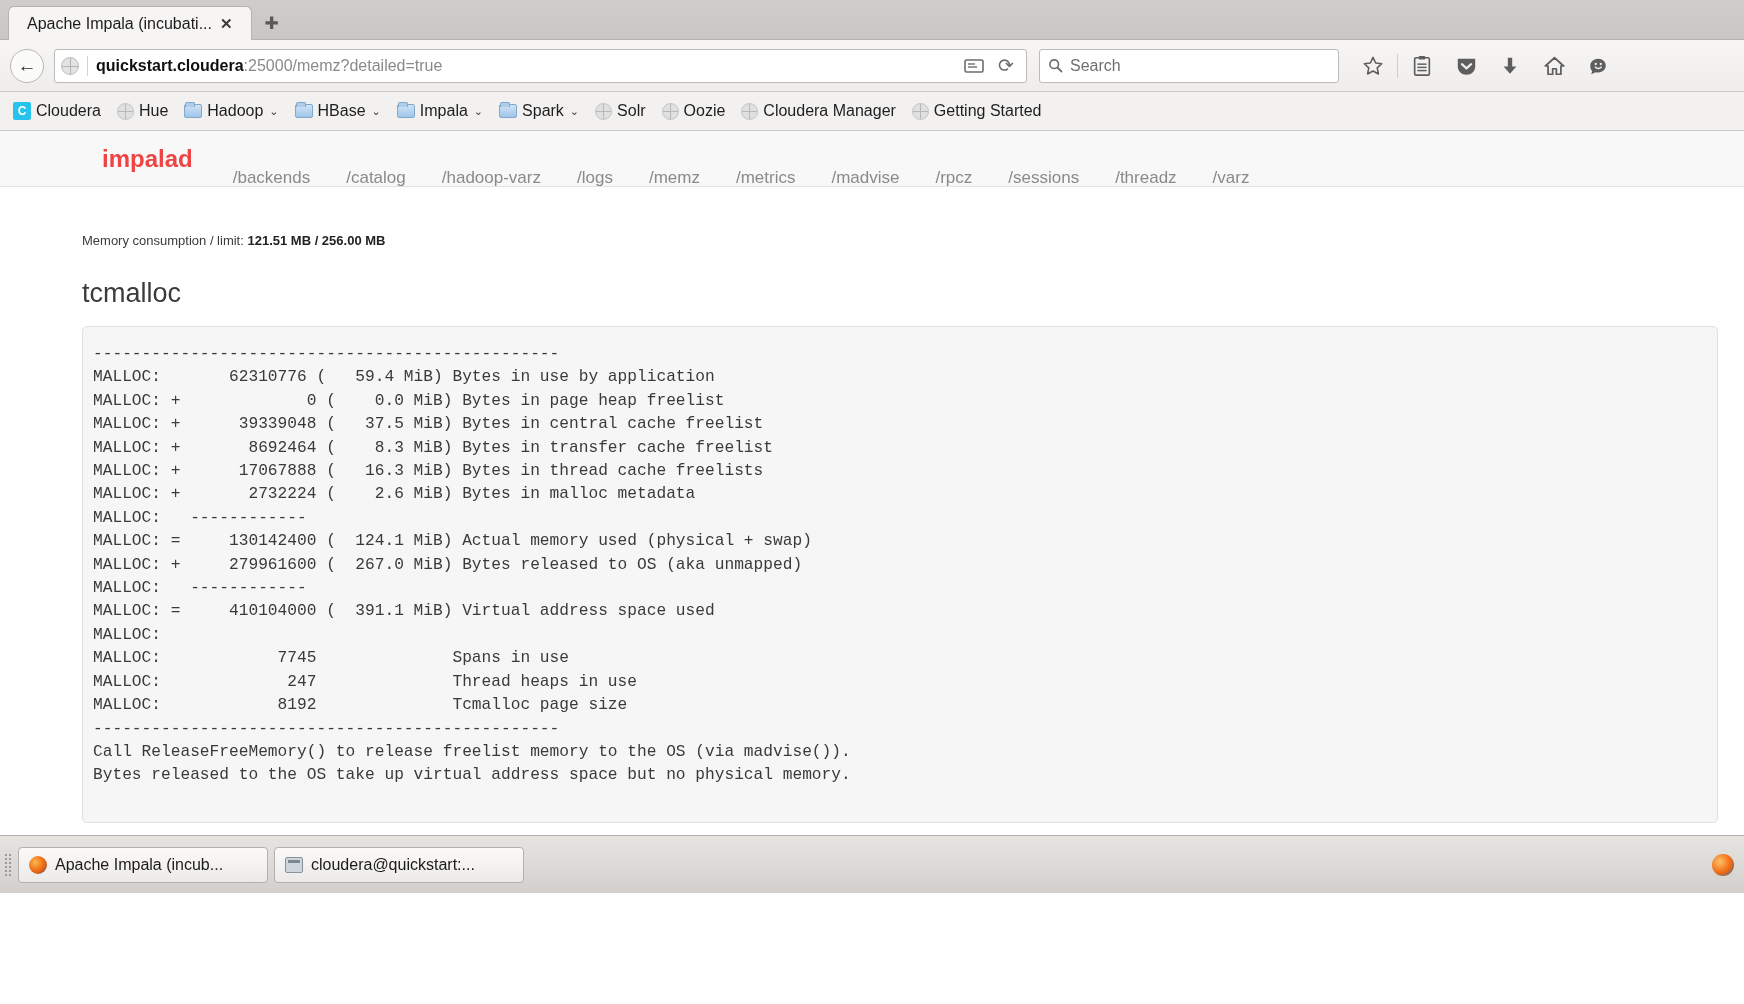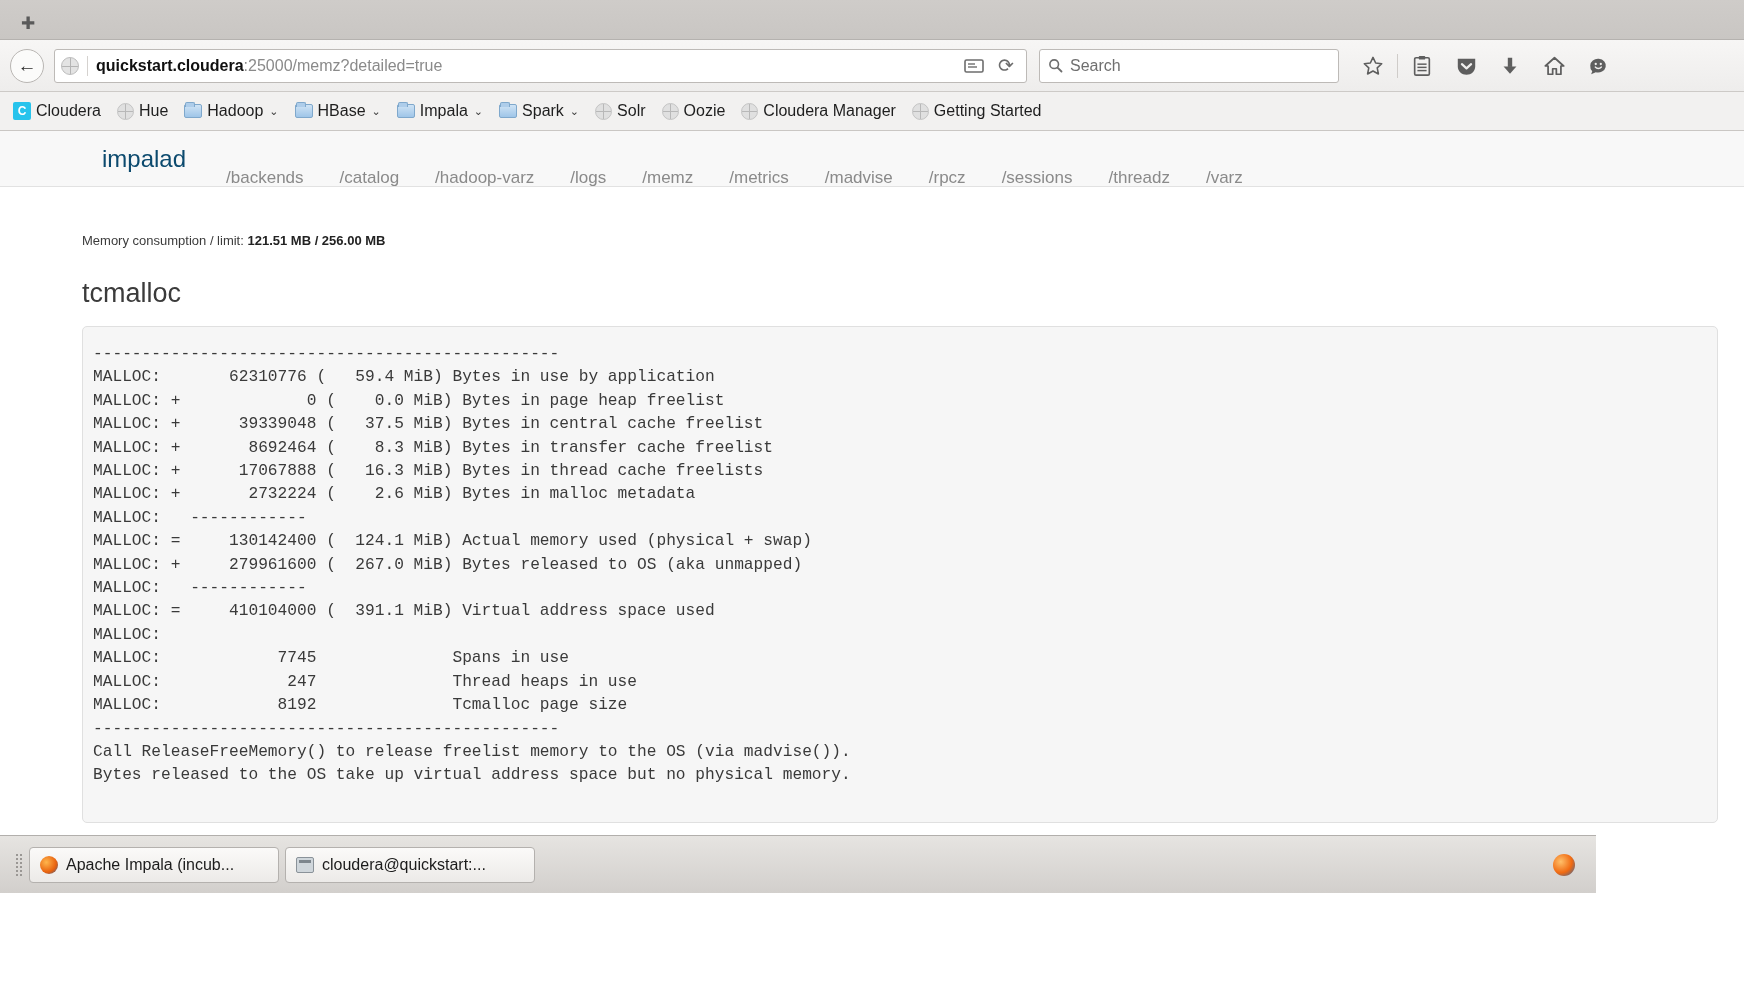--- a/index.html
+++ b/index.html
@@ -185,22 +185,22 @@
     background: #f8f8f8;
     border-bottom: 1px solid #e2e2e2;
     height: 56px;
     display: flex;
     align-items: center;
     padding-left: 80px;
     gap: 0px;
   }
   .brand {
     font-size: 24px;
-    color: #0c4a6e;
-    font-weight: normal;
+    color: #ef4444;
+    font-weight: bold;
     padding: 0 22px;
     cursor: pointer;
   }
   .navlink {
     font-size: 17px;
     color: #8a8a8a;
     padding: 0 18px;
     cursor: pointer;
     white-space: nowrap;
     margin-top: 39px;
@@ -237,25 +237,25 @@
     line-height: 23.4px;
     color: #3a3a3a;
     white-space: pre;
     overflow: hidden;
     height: 497px;
   }
 
   
   .taskbar {
     position:absolute; left:0; bottom:0;
-    width:1596px; height:58px;
+    width:1744px; height:58px;
     background: linear-gradient(to bottom,#e6e4e1 0%, #d2cfcc 100%);
     border-top:1px solid #b2afac;
     display:flex; align-items:center;
-    padding: 0 15px;
+    padding: 0 4px;
     gap: 6px;
     overflow:hidden;
   }
   .grip { width:8px; height:26px; position:relative; flex:none; }
   .grip::before, .grip::after {
     content:""; position:absolute; top:2px; width:2px; height:22px;
     background: repeating-linear-gradient(to bottom,#9a9794 0 2px, transparent 2px 4px);
   }
   .grip::before{left:1px;} .grip::after{left:5px;}
   .taskitem {
@@ -283,20 +283,24 @@
   .tray-right { margin-left:auto; display:flex; align-items:center; gap:8px; padding-right:6px;}
   .tray-ico-fox {
     width:22px;height:22px;border-radius:50%;
     background: radial-gradient(circle at 35% 35%, #ffc06a 0%, #f06a12 55%, #2266b0 100%);
   }
 </style>
 </head>
 <body>
 
 <div class="tabstrip">
+  <div class="tab">
+    <span class="tab-title">Apache Impala (incubati...</span>
+    <span class="tab-close">✕</span>
+  </div>
   <div class="newtab">✚</div>
 </div>
 
 <div class="navbar">
   <div class="navbtn-back">←</div>
 
   <div class="urlbar">
     <span class="globe-icon"></span>
     <span class="url-sep"></span>
     <span class="url-text"><b>quickstart.cloudera</b><span>:25000/memz?detailed=true</span></span>

